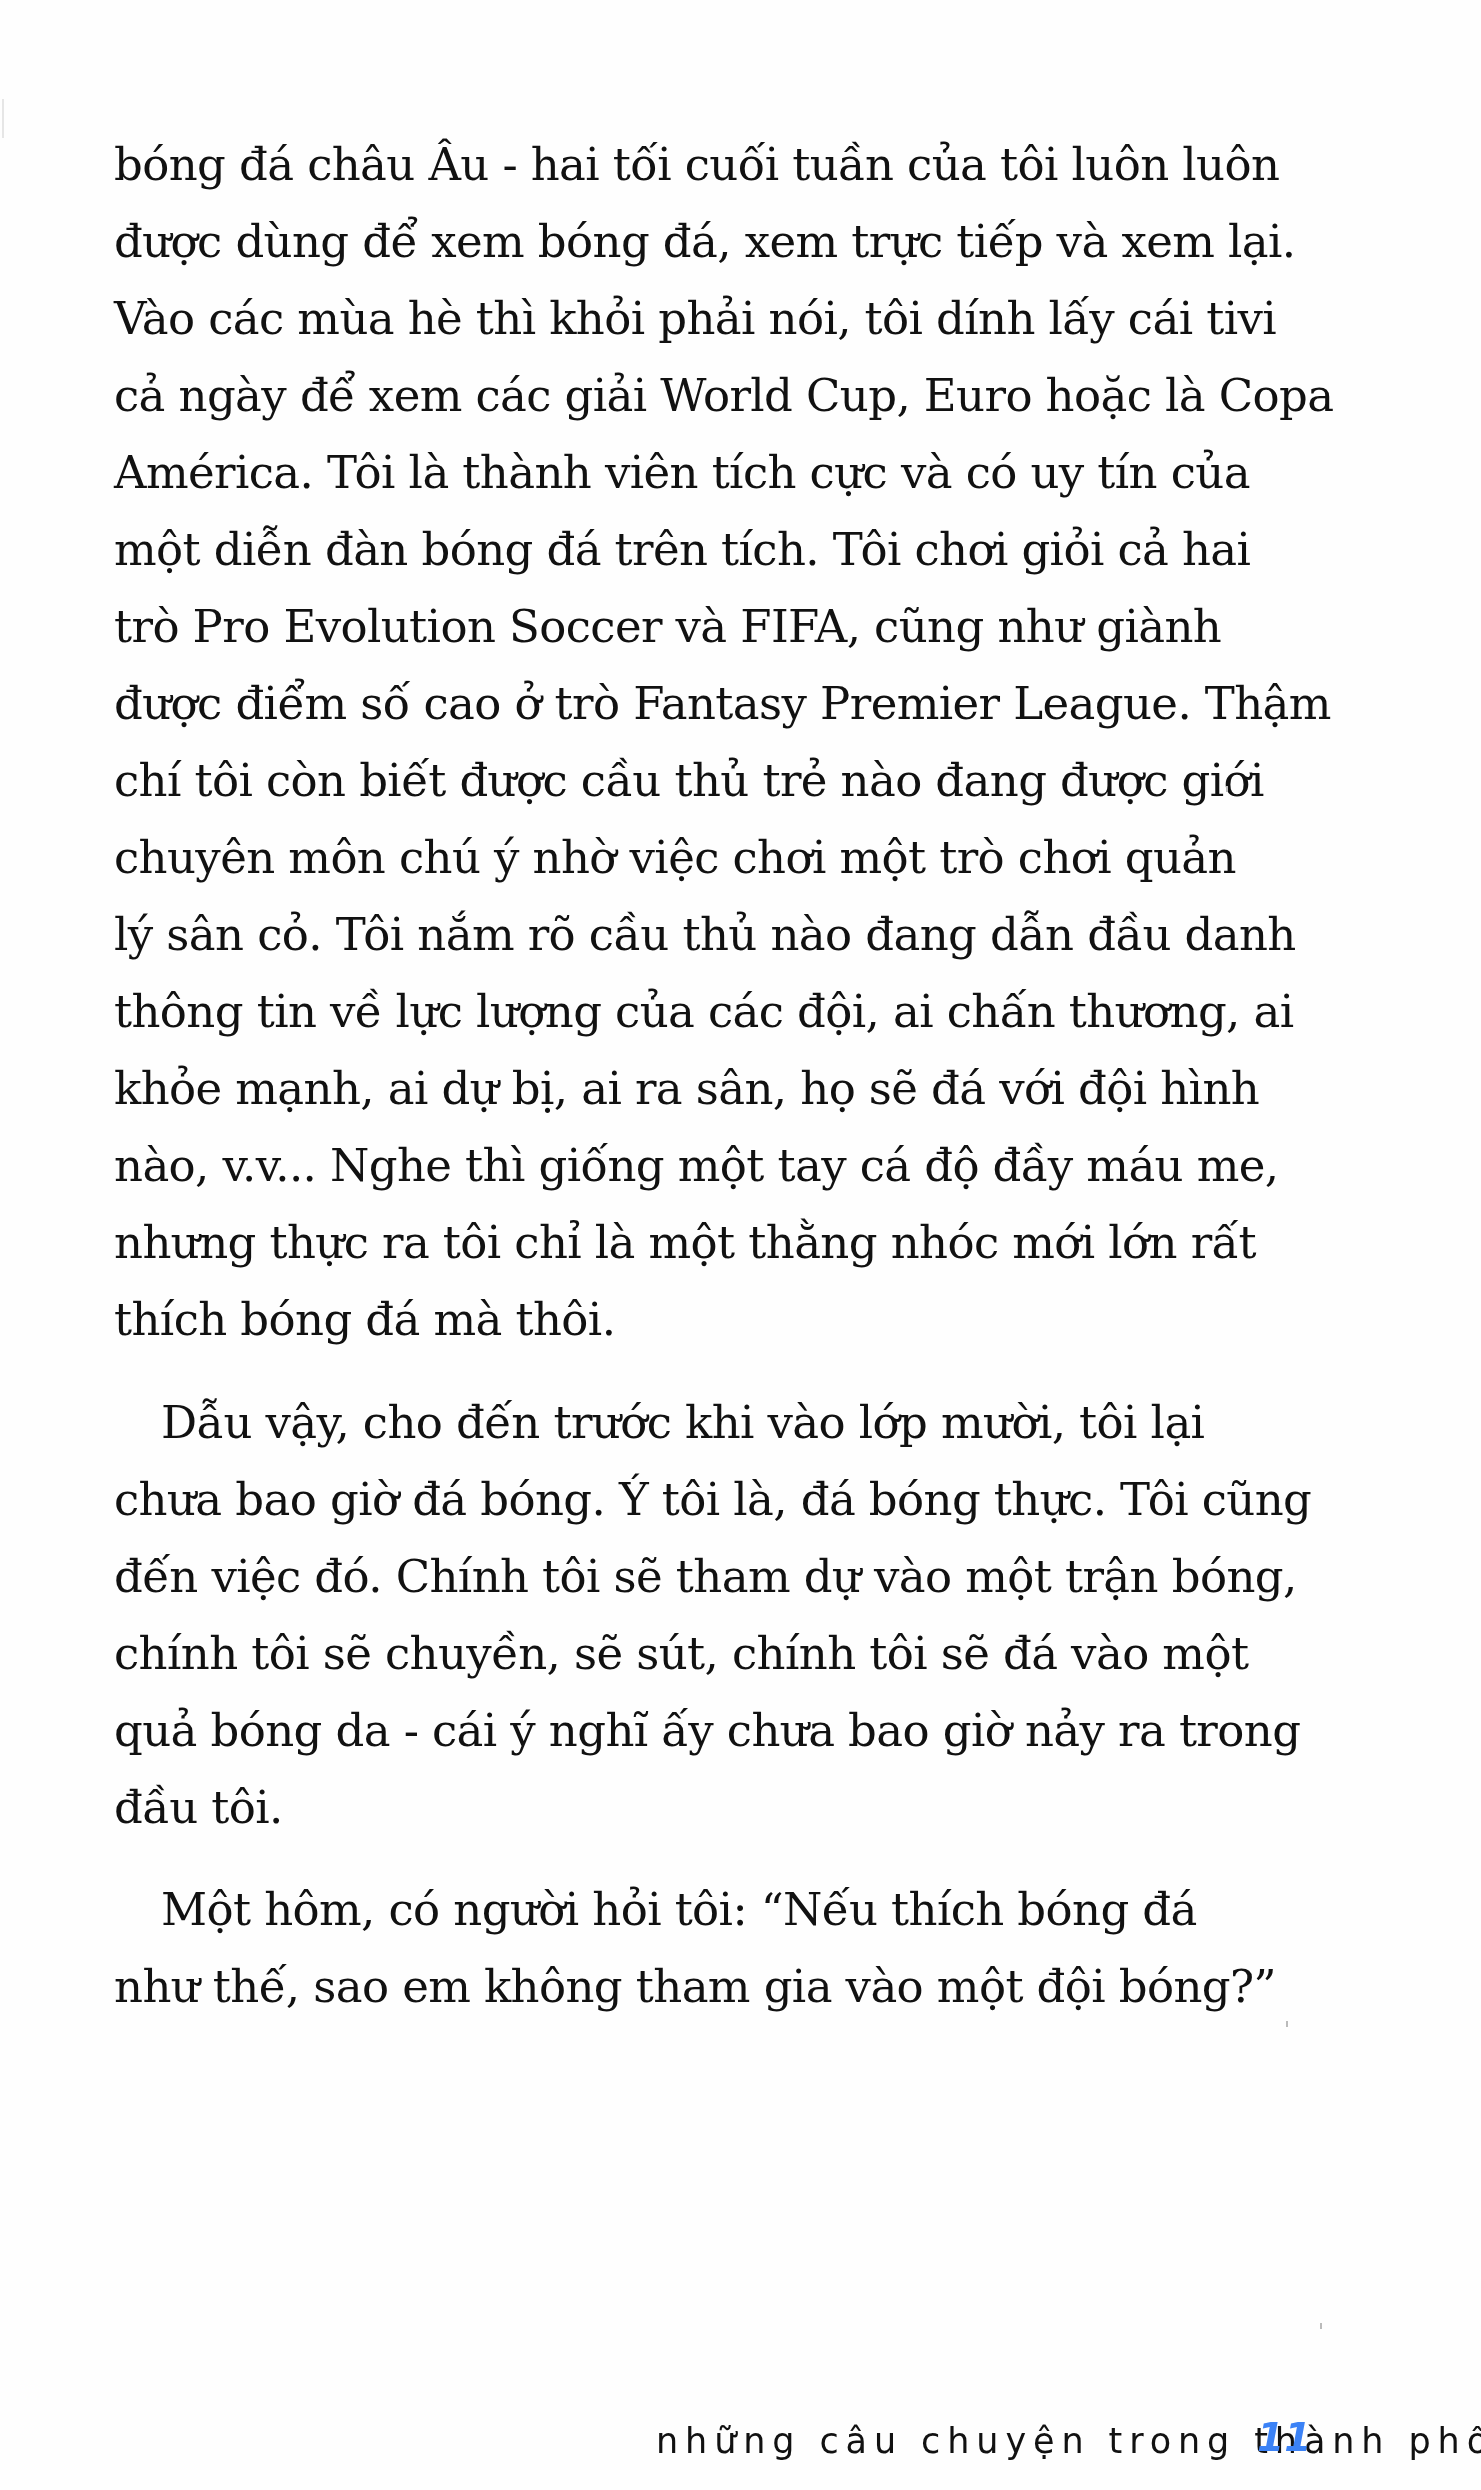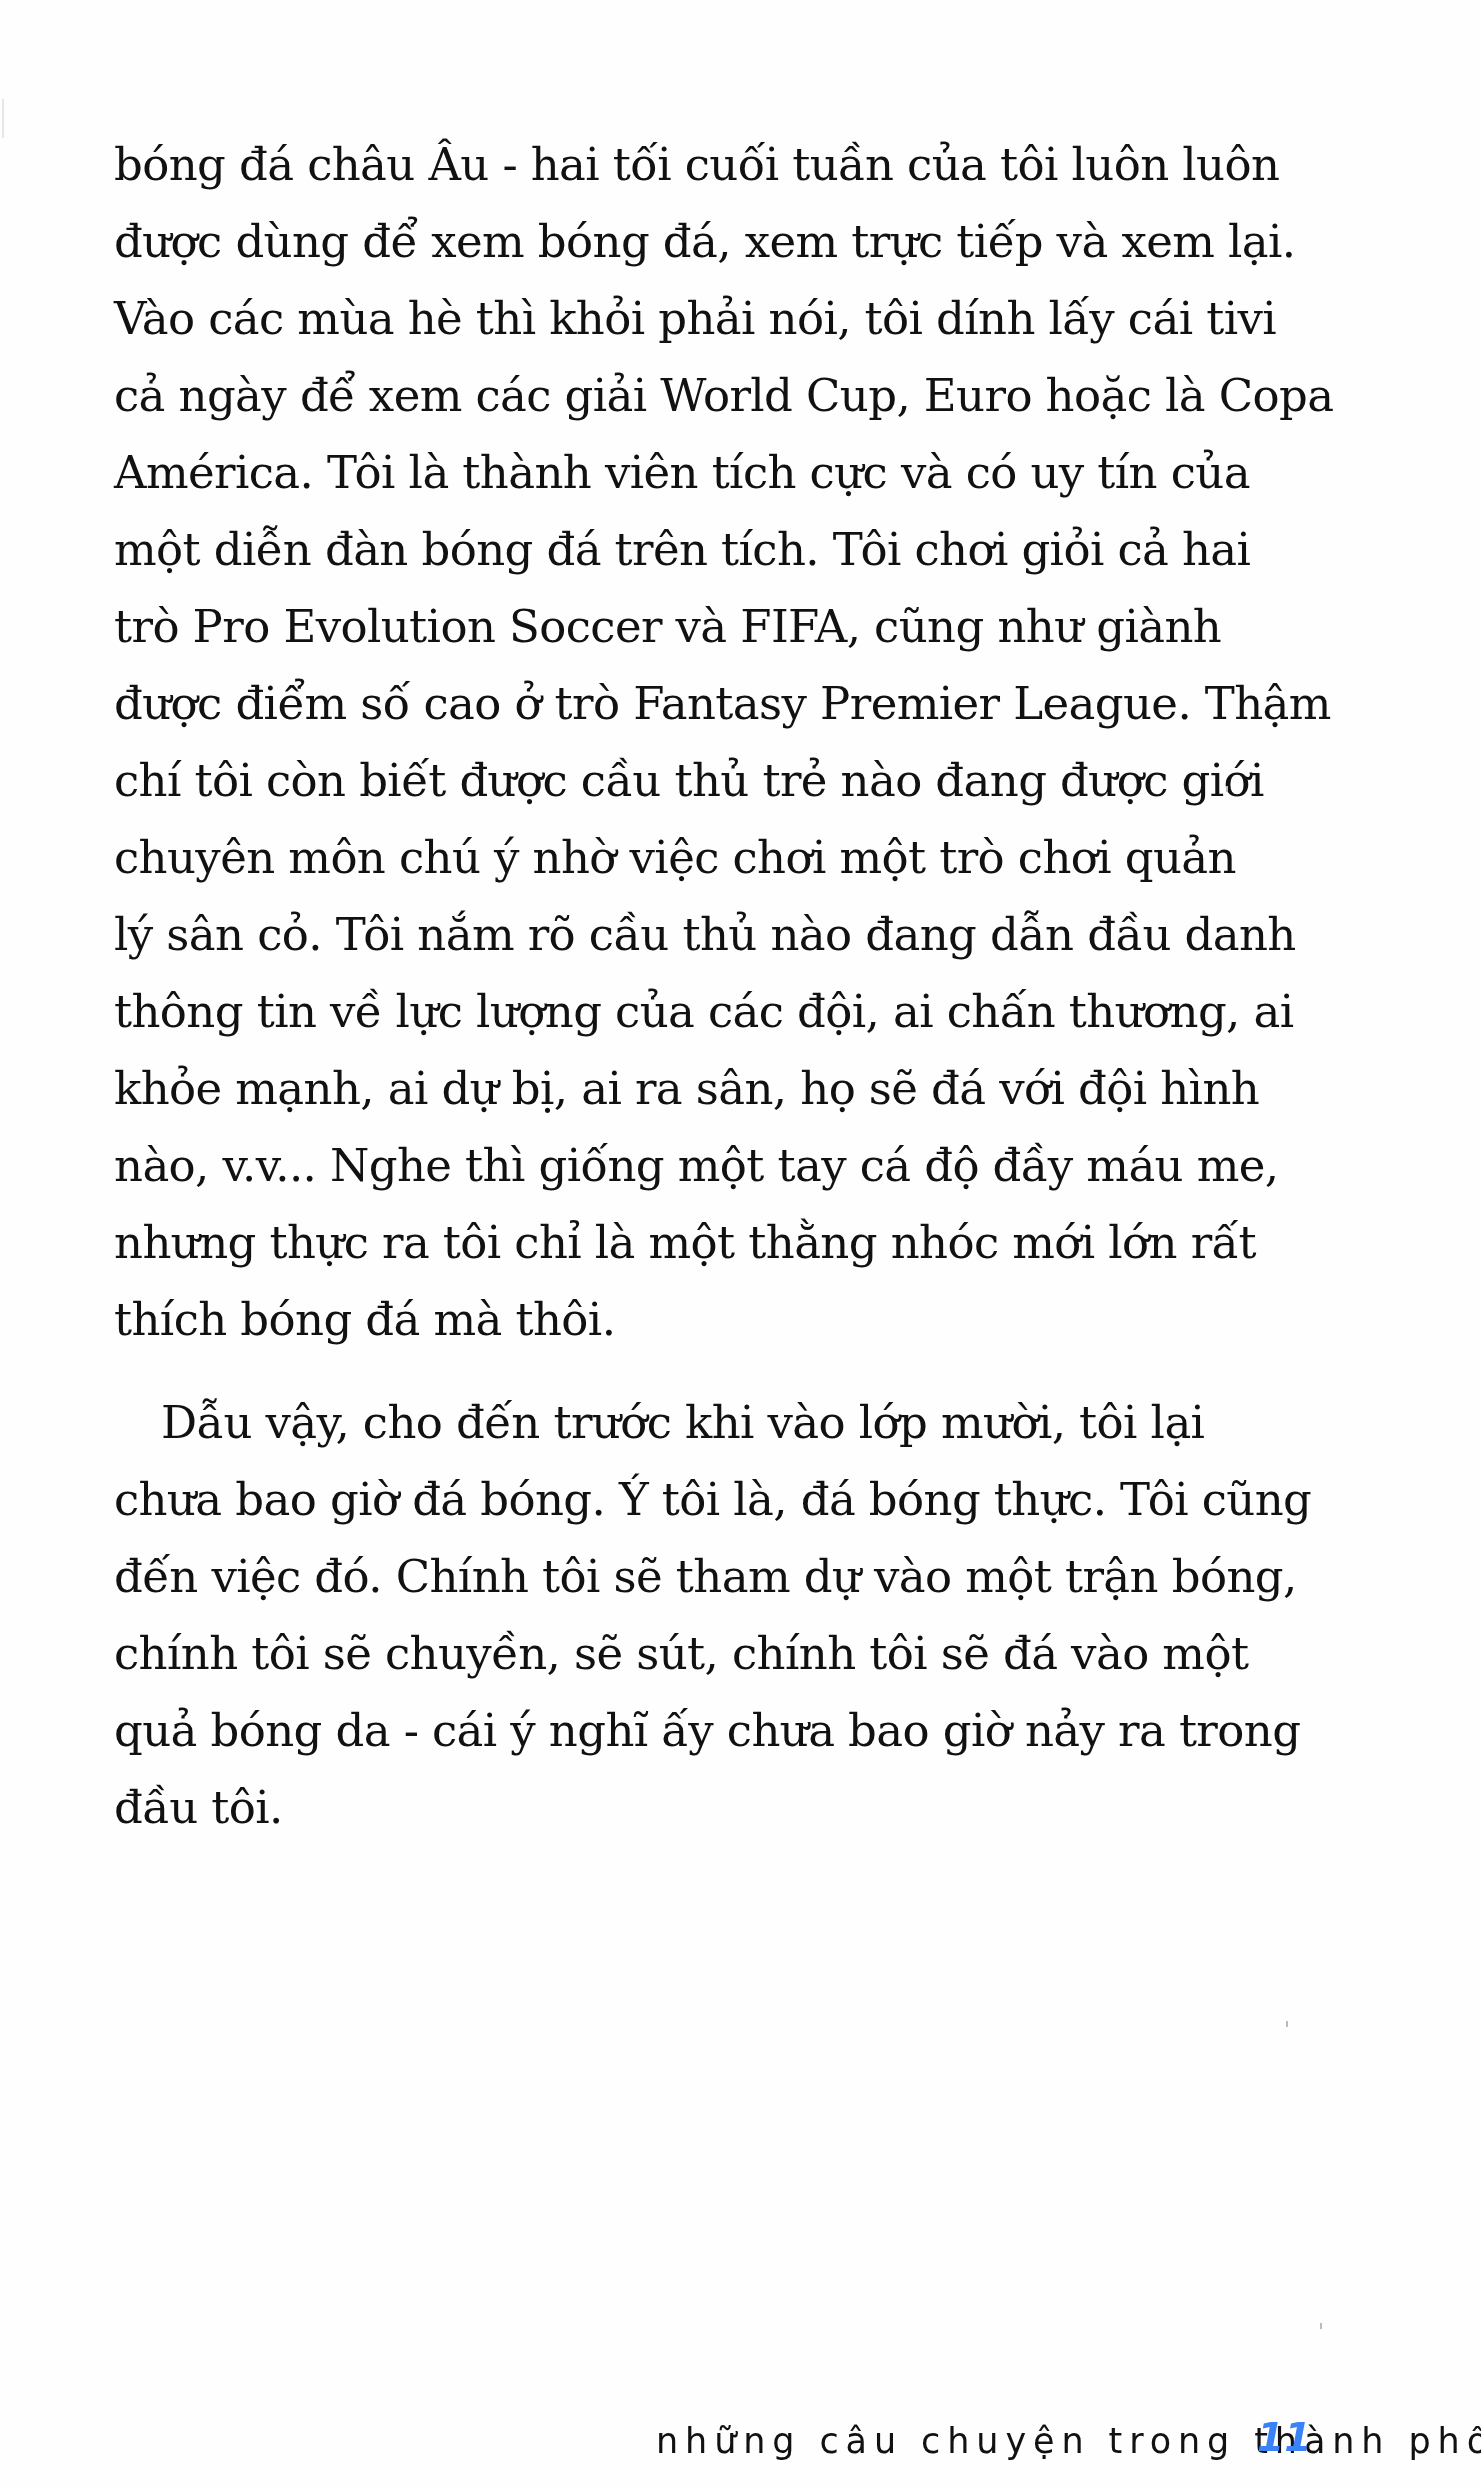--- a/index.html
+++ b/index.html
@@ -63,20 +63,24 @@
     <div>
       <span class="line indent">Dẫu vậy, cho đến trước khi vào lớp mười, tôi lại</span>
       <span class="line">chưa bao giờ đá bóng. Ý tôi là, đá bóng thực. Tôi cũng</span>
       <span class="line">đến việc đó. Chính tôi sẽ tham dự vào một trận bóng,</span>
       <span class="line">chính tôi sẽ chuyền, sẽ sút, chính tôi sẽ đá vào một</span>
       <span class="line">quả bóng da - cái ý nghĩ ấy chưa bao giờ nảy ra trong</span>
       <span class="line">đầu tôi.</span>
     </div>
     <div class="para-gap"></div>
 
+    <div>
+      <span class="line indent">Một hôm, có người hỏi tôi: “Nếu thích bóng đá</span>
+      <span class="line">như thế, sao em không tham gia vào một đội bóng?”</span>
+    </div>
   </div>
 
   <div class="speck" style="left:1226px; top:786px;"></div>
   <div class="speck" style="left:1320px; top:2323px;"></div>
   <div class="speck" style="left:1286px; top:2021px;"></div>
 
   <div class="footer">những câu chuyện trong thành phố</div>
   <div class="page-number">11</div>
 </div>
 

